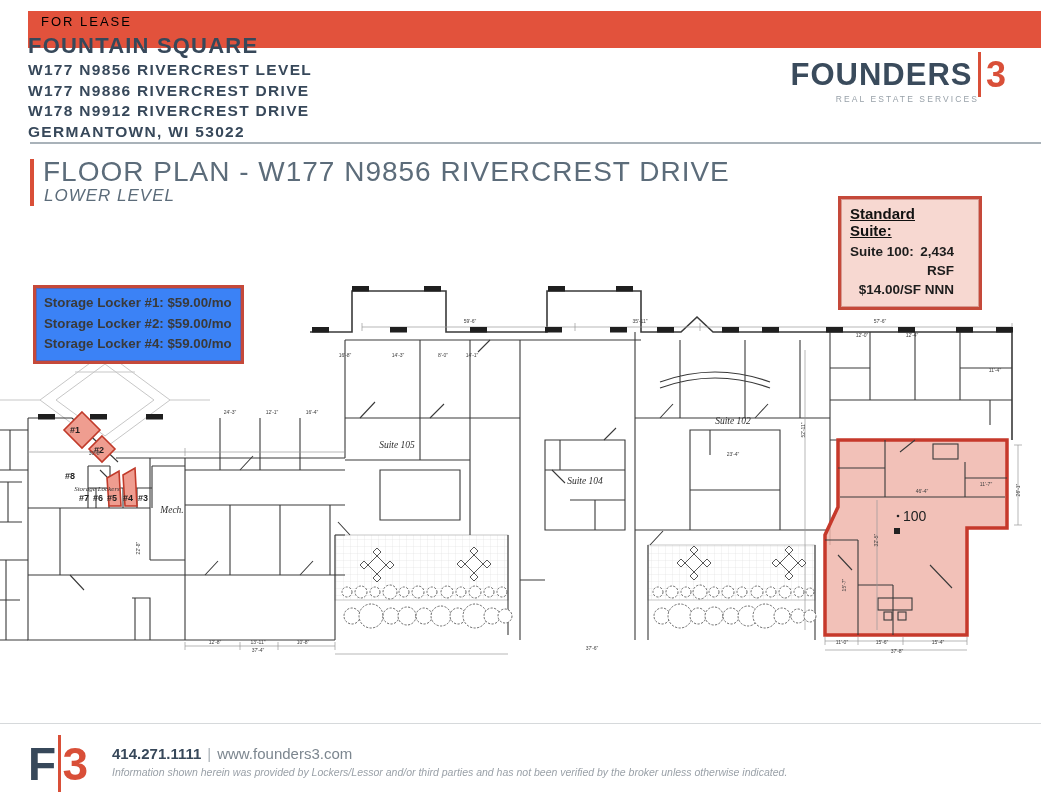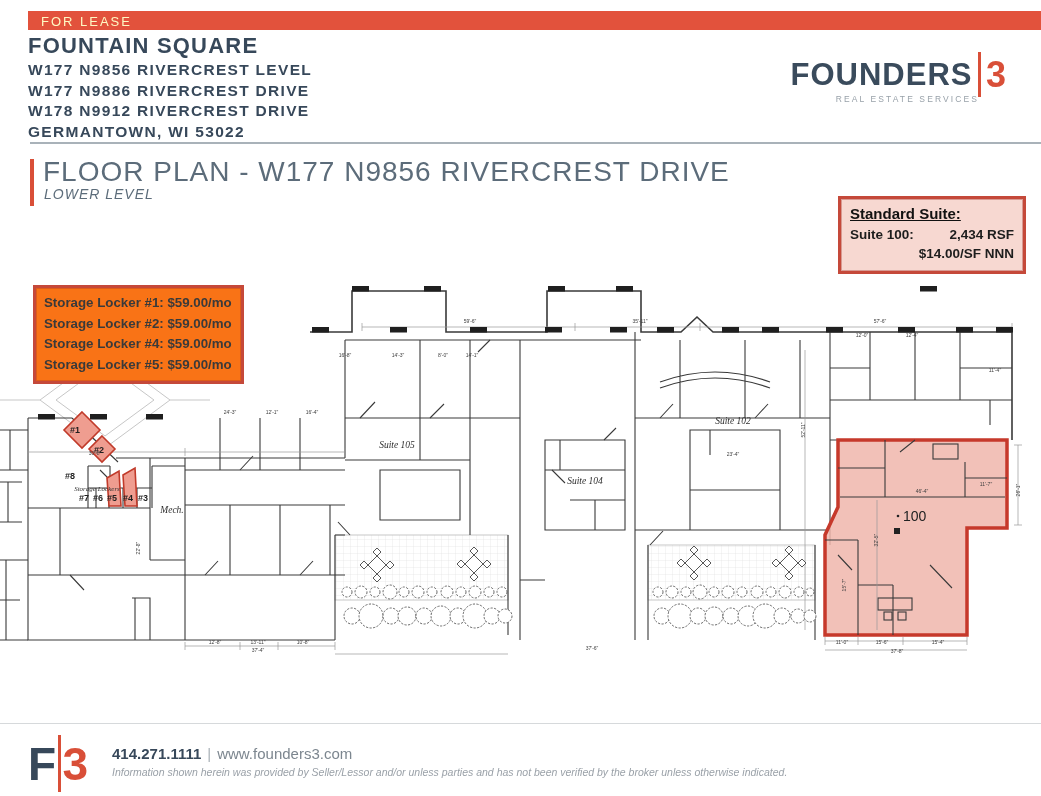--- a/index.html
+++ b/index.html
@@ -1,49 +1,49 @@
 <!DOCTYPE html>
 <html><head>
 <meta charset="utf-8">
 <style>
   html,body{margin:0;padding:0;background:#fff;}
   body{font-family:"Liberation Sans",sans-serif;}
   #page{position:relative;width:1041px;height:796px;background:#fff;overflow:hidden;}
 
   
-  .forlease{position:absolute;left:28px;top:11px;width:1013px;height:19px;background:#e2523c;
-    color:#fef9c3;font-size:13px;letter-spacing:2px;line-height:21px;padding-left:13px;box-sizing:border-box;font-weight:400;}
+  .forlease{position:absolute;left:28px;top:11px;width:1013px;height:37px;background:#e2523c;
+    color:#000000;font-size:13px;letter-spacing:2px;line-height:21px;padding-left:13px;box-sizing:border-box;font-weight:400;}
 
   .prop-name{position:absolute;left:28px;top:33px;font-size:22px;font-weight:800;color:#37485a;letter-spacing:1.2px;}
   .addr{position:absolute;left:28px;top:60px;font-size:15.5px;font-weight:700;color:#37485a;letter-spacing:1.3px;line-height:20.5px;}
 
   
   .logo{position:absolute;left:788px;top:52px;width:218px;}
   .logo-row{display:flex;align-items:flex-end;justify-content:flex-end;text-align:right;}
   .logo-word{font-size:31px;font-weight:800;color:#3a4b5c;letter-spacing:1px;line-height:30px;}
   .logo-div{width:2.5px;height:45px;background:#d94f38;margin:0 5px -7px 6px;}
   .logo-3{font-size:36px;font-weight:800;color:#d94f38;line-height:30px;}
   .logo-tag{text-align:right;font-size:8.5px;letter-spacing:2.1px;color:#98a1a9;margin-top:4px;padding-right:27px;}
 
   .header-rule{position:absolute;left:30px;top:142px;width:1011px;height:2px;background:#a9b2b9;}
 
   
   .title-accent{position:absolute;left:30px;top:159px;width:3.5px;height:47px;background:#d94f38;}
   .fp-title{position:absolute;left:43px;top:156px;font-size:28px;font-weight:300;color:#5c6c7a;letter-spacing:1px;}
-  .fp-sub{position:absolute;left:44px;top:186px;font-size:14px;font-style:italic;font-weight:400;color:#5c6c7a;letter-spacing:1px;}
-
-  
-  .suite-box{position:absolute;left:838px;top:196px;width:188px;background:#f7d8d1;border:3px solid #c5493a;
-    box-shadow:inset 0 0 0 1px rgba(160,40,30,.35);padding:6px 9px 8px 9px;box-sizing:border-box;color:#1d1d1d;}
+  .fp-sub{position:absolute;left:44px;top:186px;font-size:17px;font-style:italic;font-weight:400;color:#5c6c7a;letter-spacing:1px;}
+
+  
+  .suite-box{position:absolute;left:838px;top:196px;width:144px;background:#f7d8d1;border:3px solid #c5493a;
+    box-shadow:inset 0 0 0 1px rgba(160,40,30,.35);padding:6px 25px 8px 9px;box-sizing:border-box;color:#1d1d1d;}
   .suite-box h3{margin:0 0 3px 0;font-size:15px;text-decoration:underline;color:#111;}
   .suite-row{display:flex;font-size:13.5px;font-weight:600;line-height:19px;}
   .suite-row .r{text-align:right;flex:1;}
 
   
-  .storage-box{position:absolute;left:33px;top:285px;width:211px;background:#f97316;border:3px solid #c5493a;
+  .storage-box{position:absolute;left:33px;top:285px;width:211px;background:#3b82f6;border:3px solid #c5493a;
     box-shadow:inset 0 0 0 1px rgba(160,40,30,.3);padding:5px 8px 6px 8px;box-sizing:border-box;}
   .storage-box div{font-size:13.3px;font-weight:600;color:#3a3a3a;line-height:20.5px;white-space:nowrap;}
 
   
   #plan{position:absolute;left:0;top:0;width:1041px;height:796px;}
   .w{stroke:#3a3a3a;stroke-width:1.1;fill:none;}
   .w2{stroke:#3a3a3a;stroke-width:1.6;fill:none;}
   .lt{stroke:#c7c7c7;stroke-width:1;fill:none;}
   .dimline{stroke:#9a9a9a;stroke-width:.7;fill:none;}
   .tree{stroke:#5a5a5a;stroke-width:.9;fill:#fff;stroke-dasharray:2.2 1.4;}
@@ -323,27 +323,26 @@
     <div class="suite-row">
       <span></span>
       <span class="r">$14.00/SF NNN</span>
     </div>
   </div>
 
   <div class="storage-box">
     <div>Storage Locker #1: $59.00/mo</div>
     <div>Storage Locker #2: $59.00/mo</div>
     <div>Storage Locker #4: $59.00/mo</div>
-    <div>Storage Locker #5: $59.00/mo</div>
   </div>
 
   <div class="footer-rule"></div>
   <div class="f3">
     <span class="f">F</span>
     <span class="bar"></span>
     <span class="n3">3</span>
   </div>
   <div class="contact">
     <b>414.271.1111</b><span class="sep">|</span><span>www.founders3.com</span>
   </div>
-  <div class="disclaimer">Information shown herein was provided by Seller/Lessor and/or unless parties and has not been verified by the broker unless otherwise indicated.</div>
+  <div class="disclaimer">Information shown herein was provided by Lockers/Lessor and/or third parties and has not been verified by the broker unless otherwise indicated.</div>
 
 </div>
 
 </body></html>

